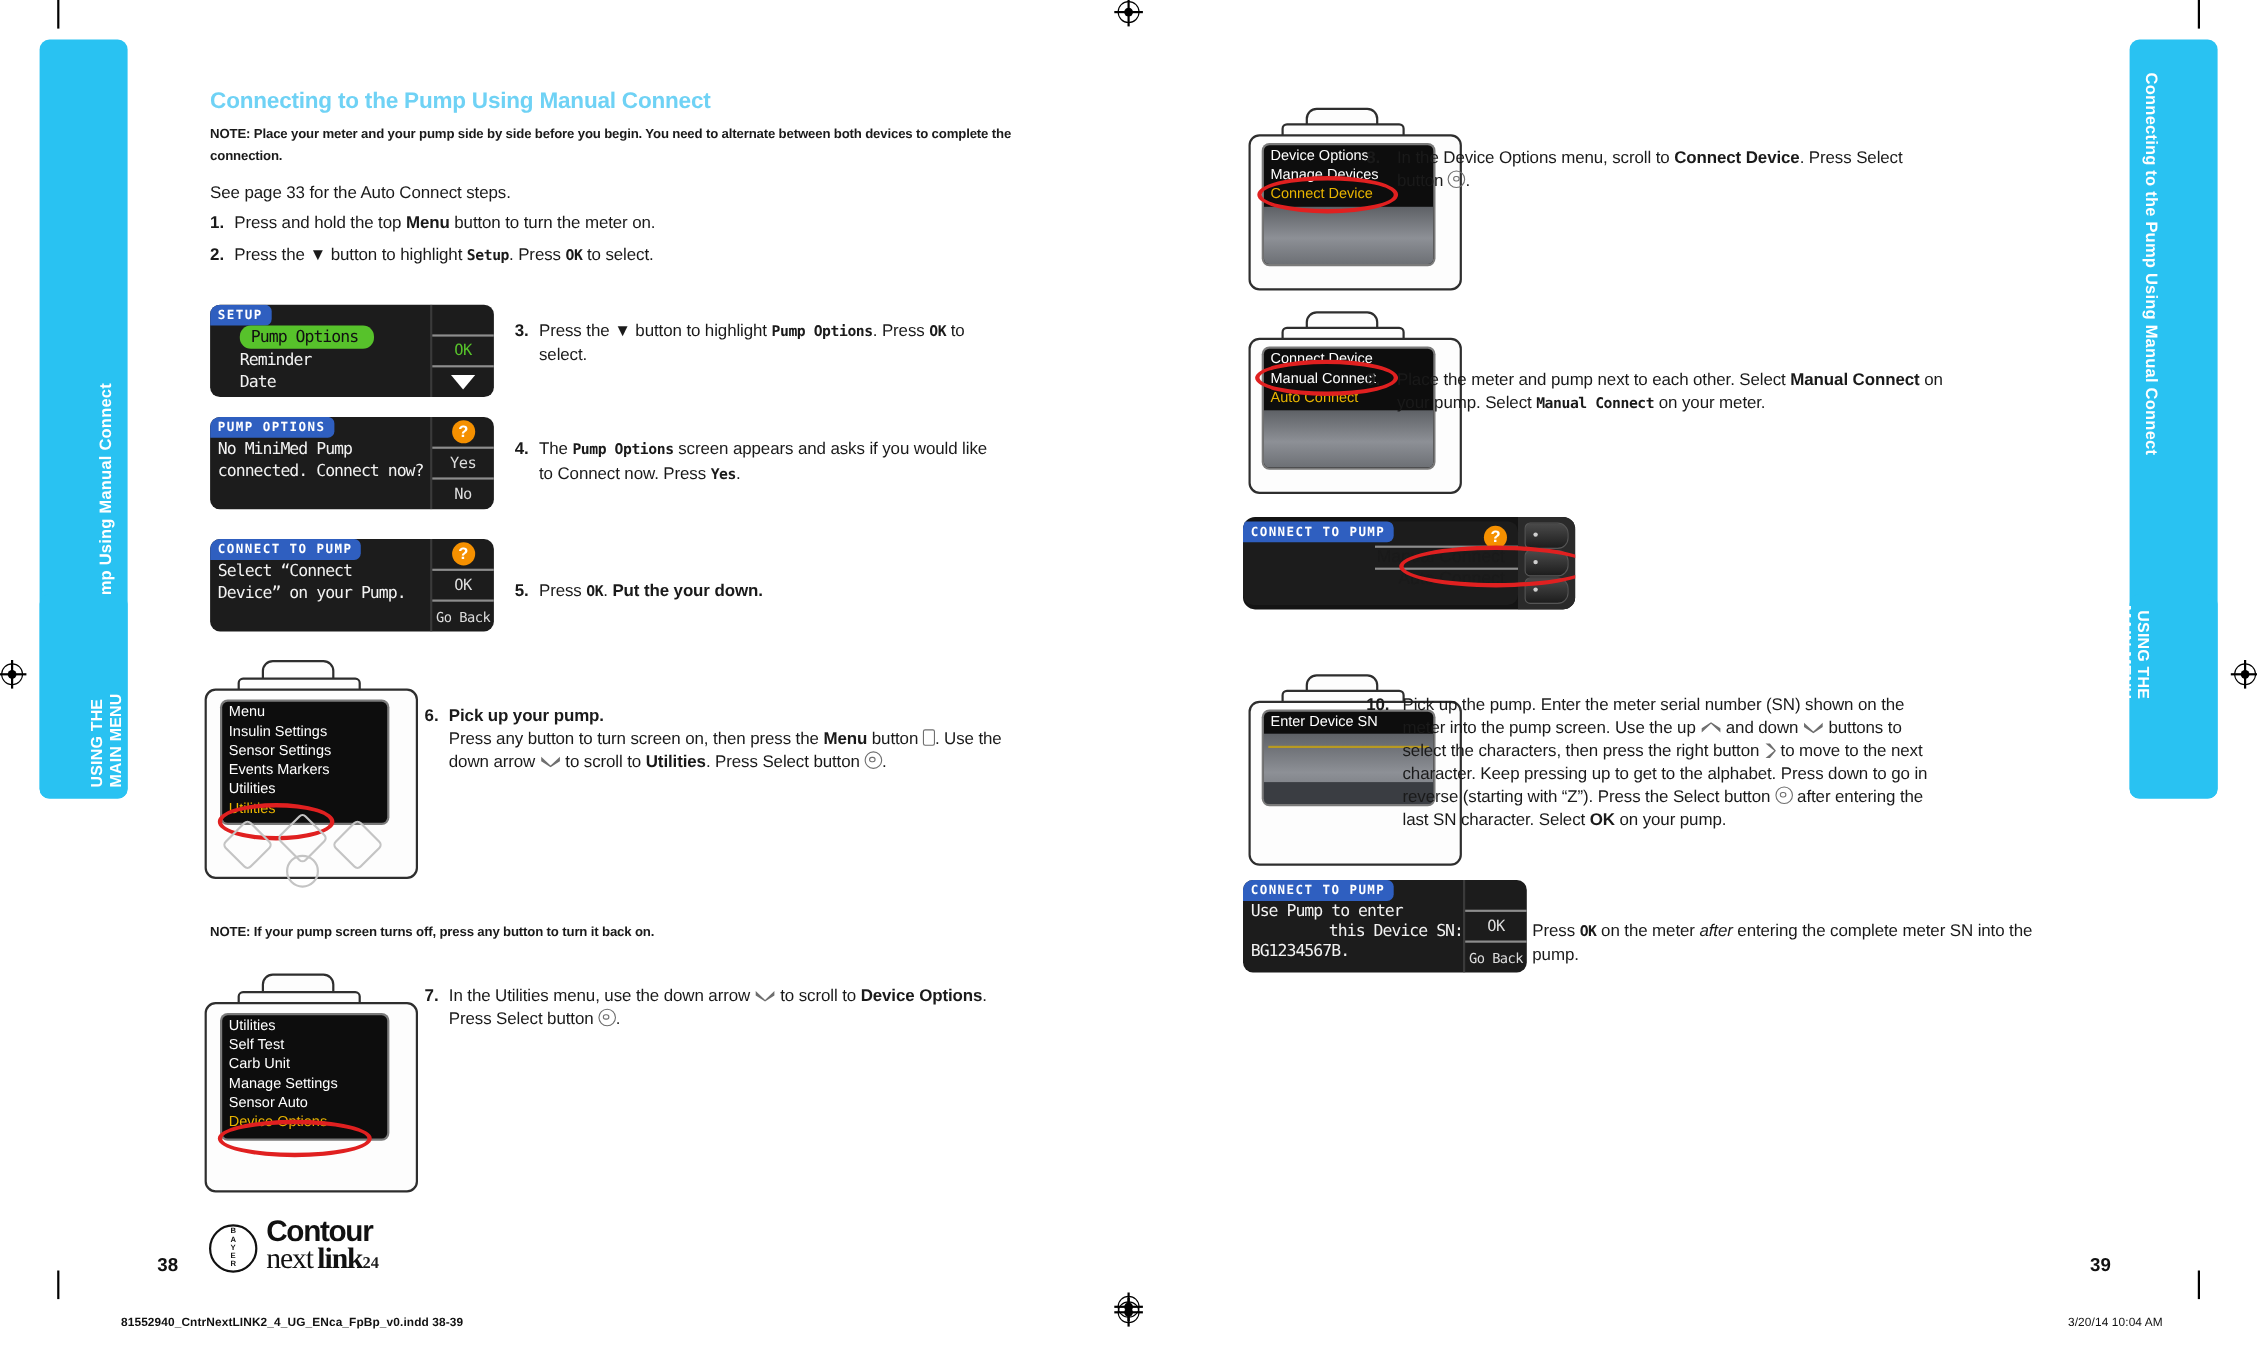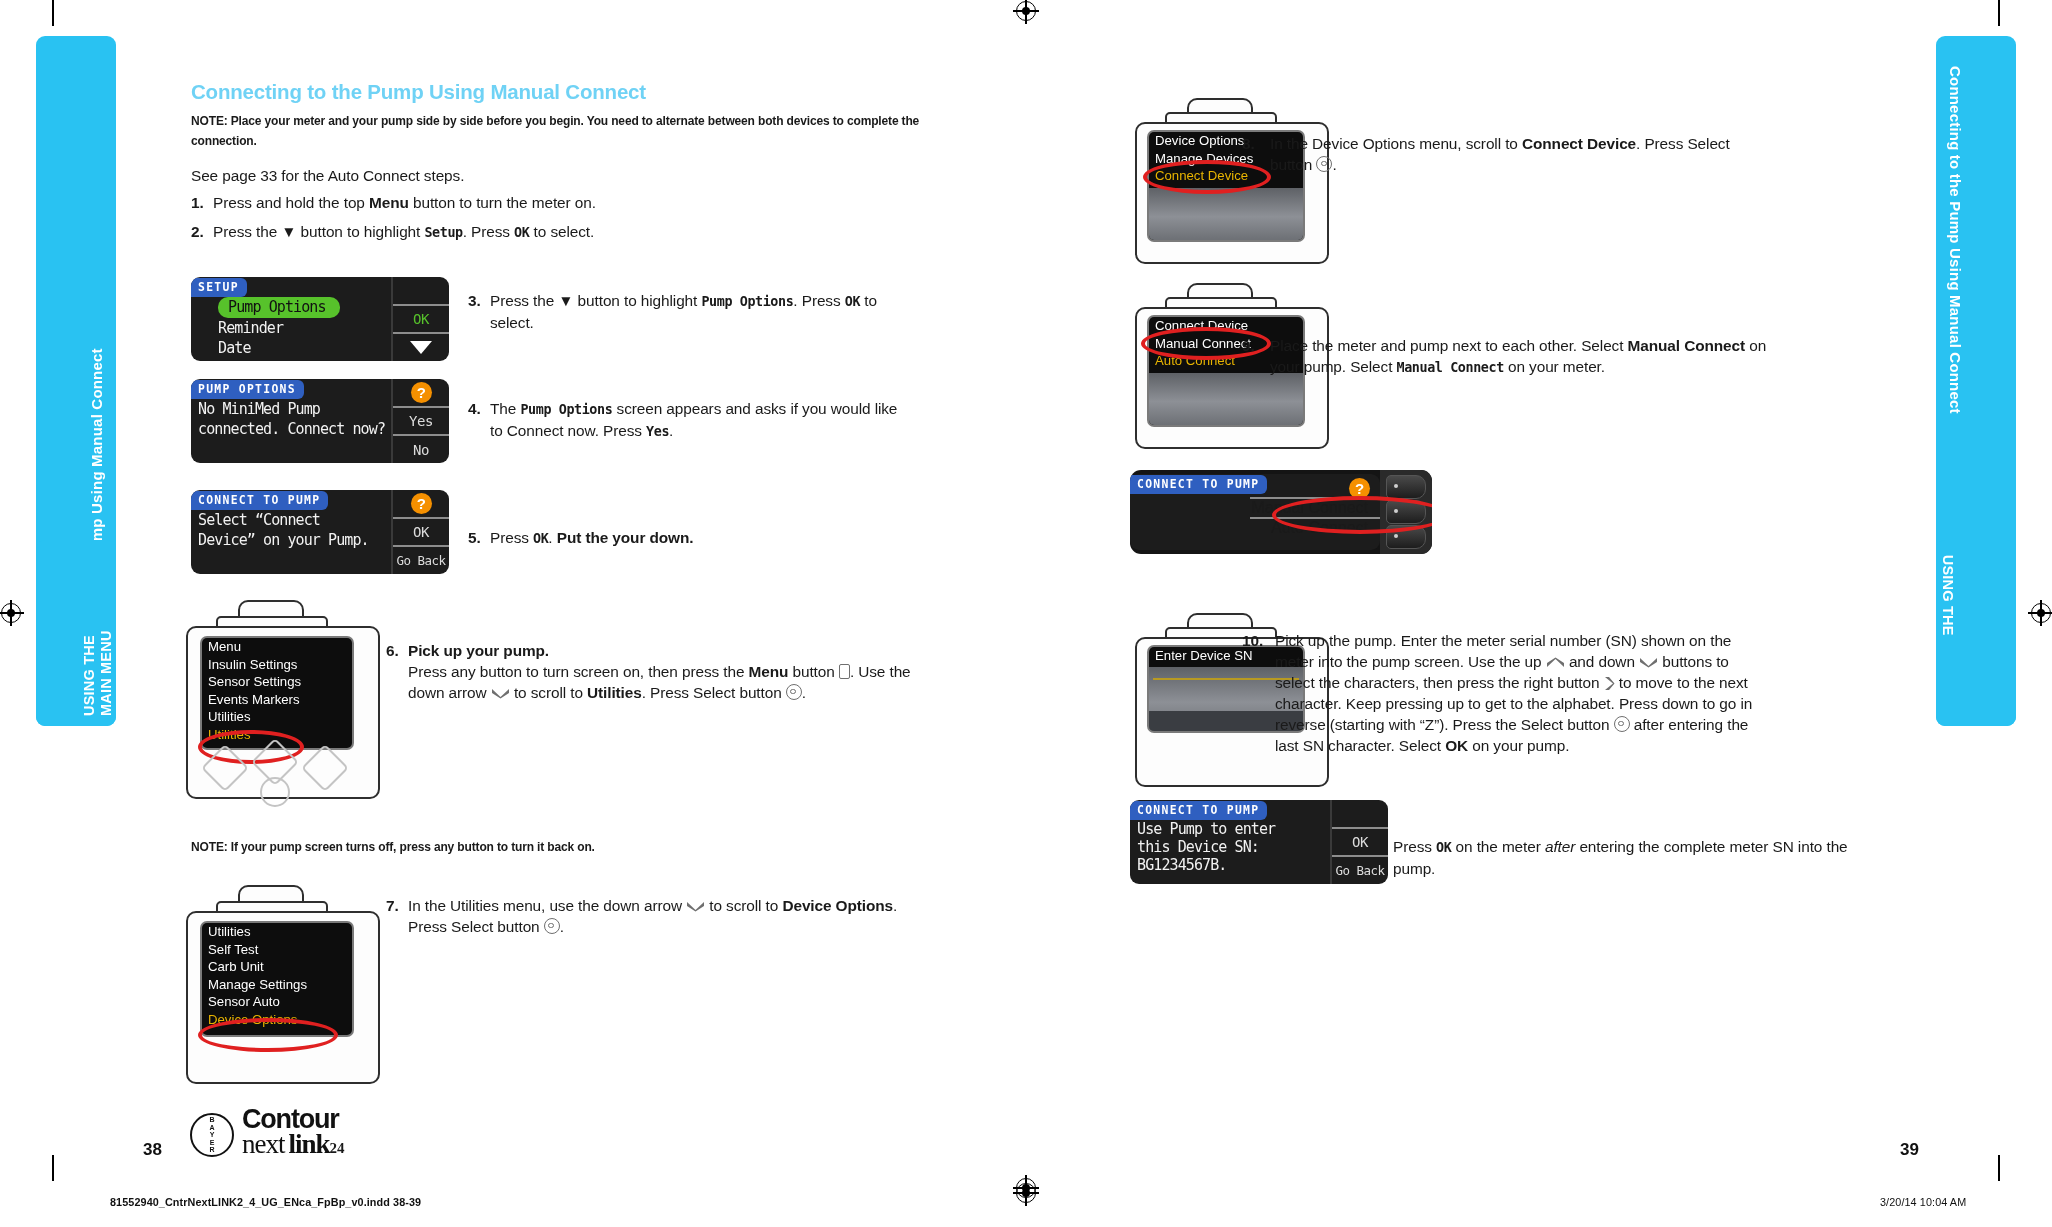--- a/index.html
+++ b/index.html
@@ -355,21 +355,21 @@
     <span style="display:inline-block;width:11px;height:15px;vertical-align:-3px;"><svg width="11" height="15" viewBox="0 0 11 15">
           <path d="M1 1 L9 7.5 L1 14 L5 14 L10.5 7.5 L5 1 Z" fill="#6f6f6f"></path>
         </svg></span>
     to move to the next character. Keep pressing up to get to the alphabet. Press down to go in reverse (starting with “Z”). Press the Select button <span class="selbtn"></span> after entering the last SN character. Select <b>OK</b> on your pump.</span>
 </div>
 
 <div class="meter" style="left:1130px;top:800px;width:258px;height:84px;">
   <div class="mbody">
     <div class="title">CONNECT TO PUMP</div>
     <div class="line" style="line-height:18px;">Use Pump to enter</div>
-    <div class="line" style="line-height:18px;">this Device SN:</div>
+    <div class="line" style="line-height:18px;text-align:right;">this Device SN:</div>
     <div class="line" style="line-height:18px;">BG1234567B.</div>
   </div>
   <div class="rail">
     <div class="rcell first"></div>
     <div class="rcell">OK</div>
     <div class="rcell" style="font-size:12.5px;">Go Back</div>
   </div>
 </div>
 
 <div class="para" style="left:1393px;top:836px;width:500px;">Press <span class="mono">OK</span> on the meter <i>after</i> entering the complete meter SN into the pump.</div>

